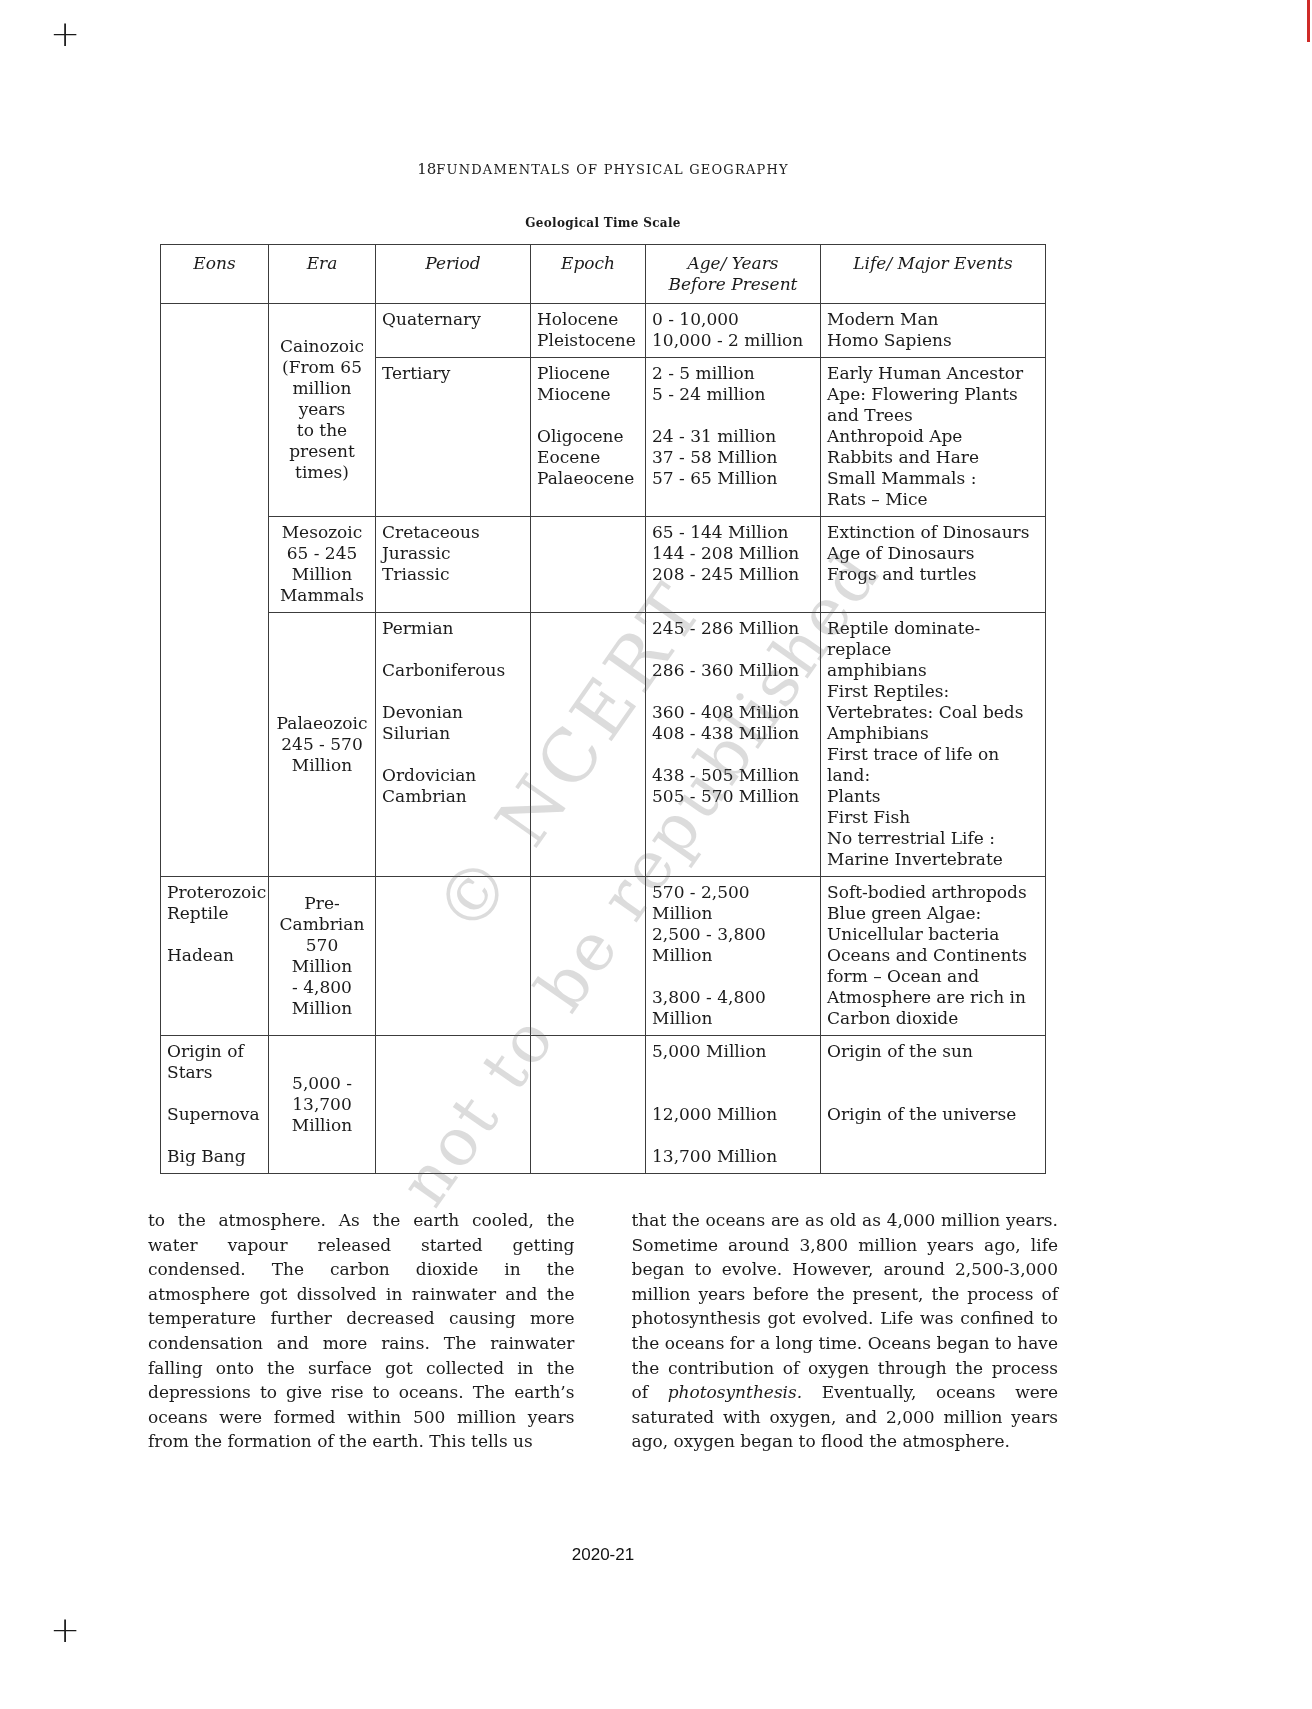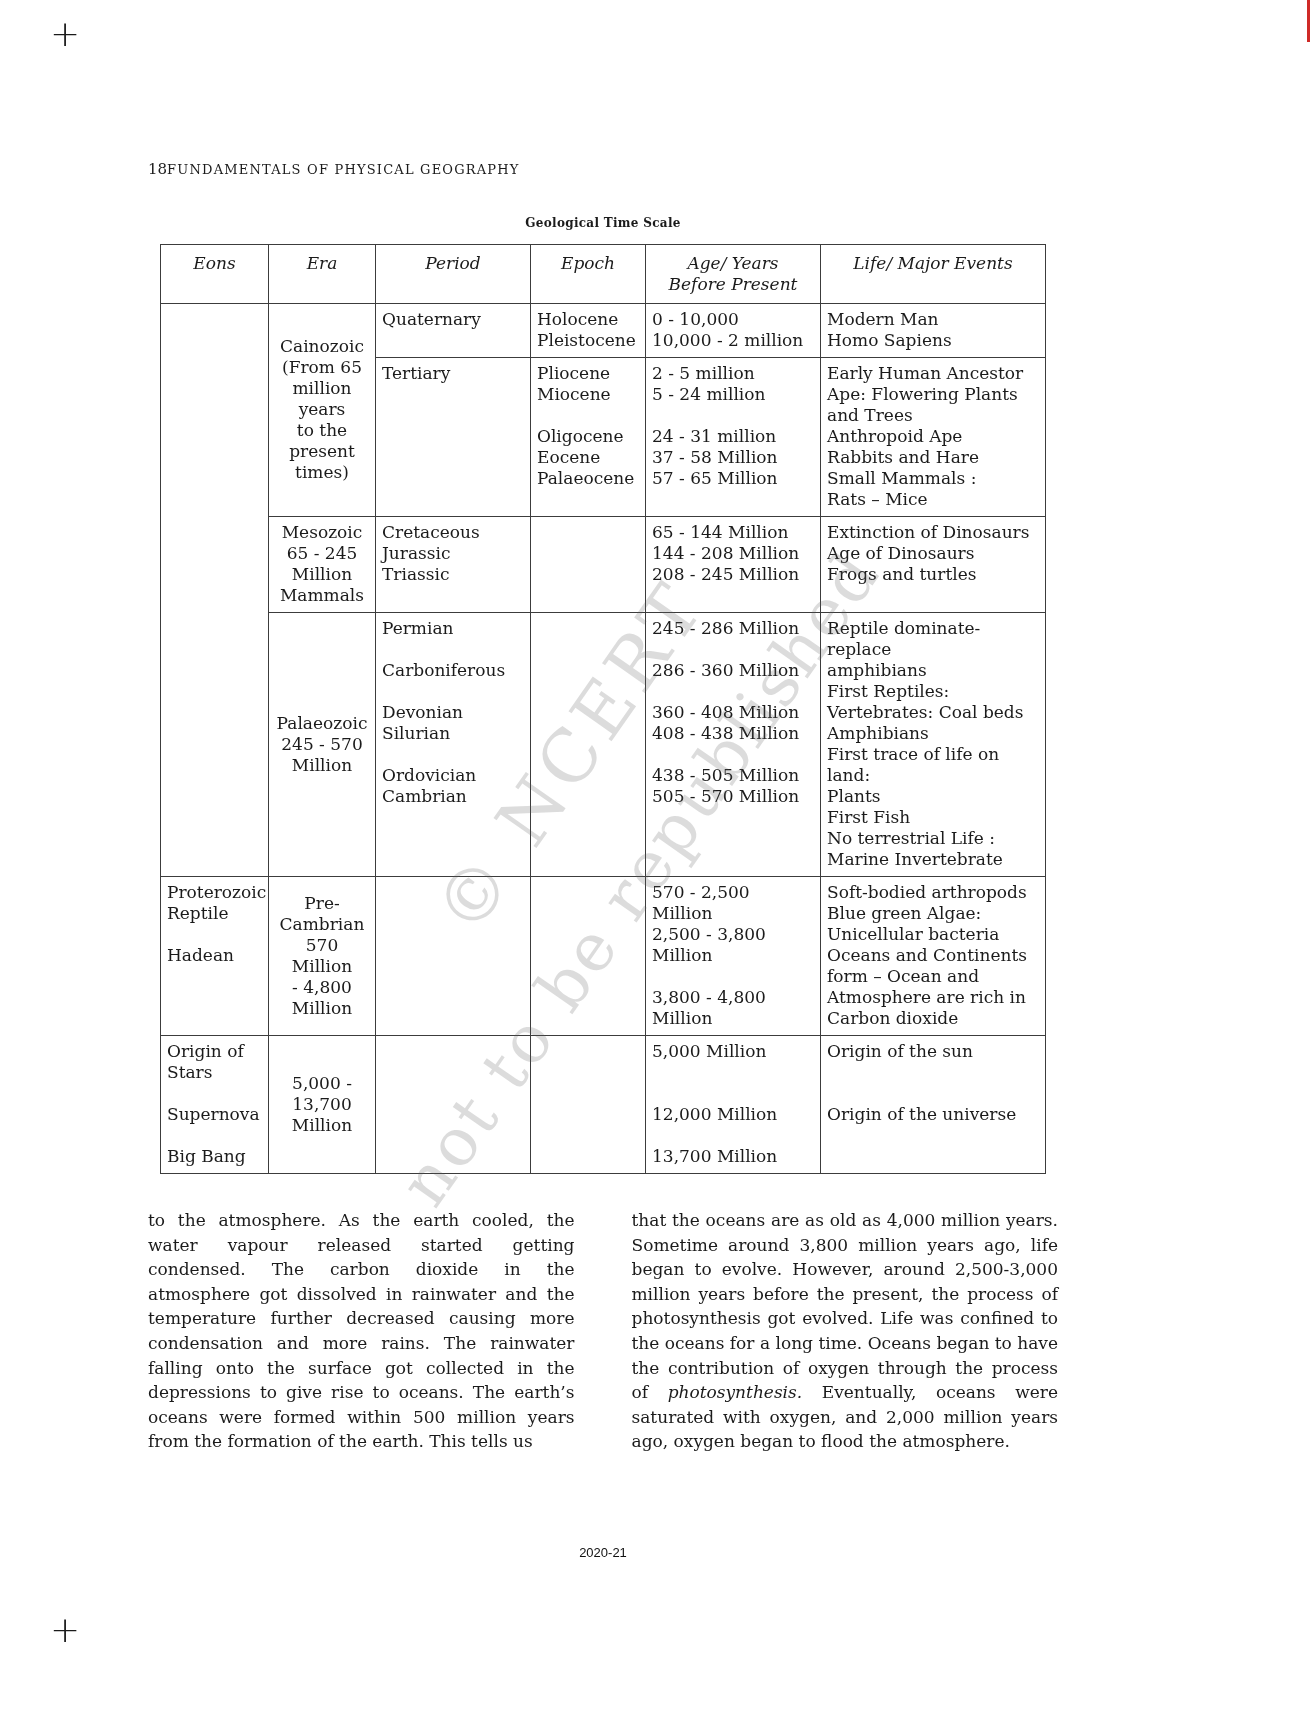--- a/index.html
+++ b/index.html
@@ -10,21 +10,21 @@
     color:#1b1b1b;
   }
   
   .crop { position:absolute; font-family:"DejaVu Sans",sans-serif; font-size:36px; font-weight:200; color:#1a1a1a; line-height:1; }
   .crop-tl { left:50px; top:16px; }
   .crop-bl { left:50px; top:1612px; }
   .red-mark { position:absolute; right:2px; top:0; width:3px; height:42px; background:#cf2a27; }
 
   .content { position:absolute; left:148px; top:160px; width:910px; }
 
-  .running-header { display:flex; justify-content:flex-start; align-items:baseline; }
+  .running-header { display:flex; justify-content:center; align-items:baseline; }
   .page-num { font-size:15px; }
   .running-head { font-size:13px; letter-spacing:1.2px; }
 
   .table-title { text-align:center; font-size:12px; font-weight:bold; margin-top:38px; letter-spacing:0.3px; }
 
   table.gts {
     border-collapse:collapse; table-layout:fixed; width:885px;
     margin:14px 0 0 12px; font-size:17px; line-height:21px;
   }
   .gts th, .gts td { border:1px solid #3c3c3c; vertical-align:top; padding:5px 6px 6px; }
@@ -36,21 +36,21 @@
   .period-cell { padding-left:28px; }
   .epoch-cell { padding-left:17px; }
   .age-cell { padding-left:13px; }
   .life-cell { padding-left:20px; }
 
   .body-columns { display:flex; gap:57px; margin-top:34px; }
   .body-columns p { width:436px; font-size:17px; line-height:24.6px; text-align:justify; }
 
   .footer {
     position:absolute; left:148px; top:1545px; width:910px; text-align:center;
-    font-family:"Liberation Sans","DejaVu Sans",sans-serif; font-size:13px; color:#111;
+    font-family:"Liberation Sans","DejaVu Sans",sans-serif; font-size:17px; color:#111;
   }
 
   .watermark { position:absolute; inset:0; pointer-events:none; z-index:5; }
   .wm { position:absolute; color:rgba(95,95,95,0.22); white-space:nowrap; font-family:"DejaVu Serif",serif; }
   .wm1 { font-size:72px; letter-spacing:6px; left:310px; top:715px; width:520px; text-align:center; transform:rotate(-55deg); }
   .wm2 { font-size:66px; letter-spacing:3px; left:70px;  top:840px; width:1140px; text-align:center; transform:rotate(-55deg); }
 </style>
 </head>
 <body>
 

